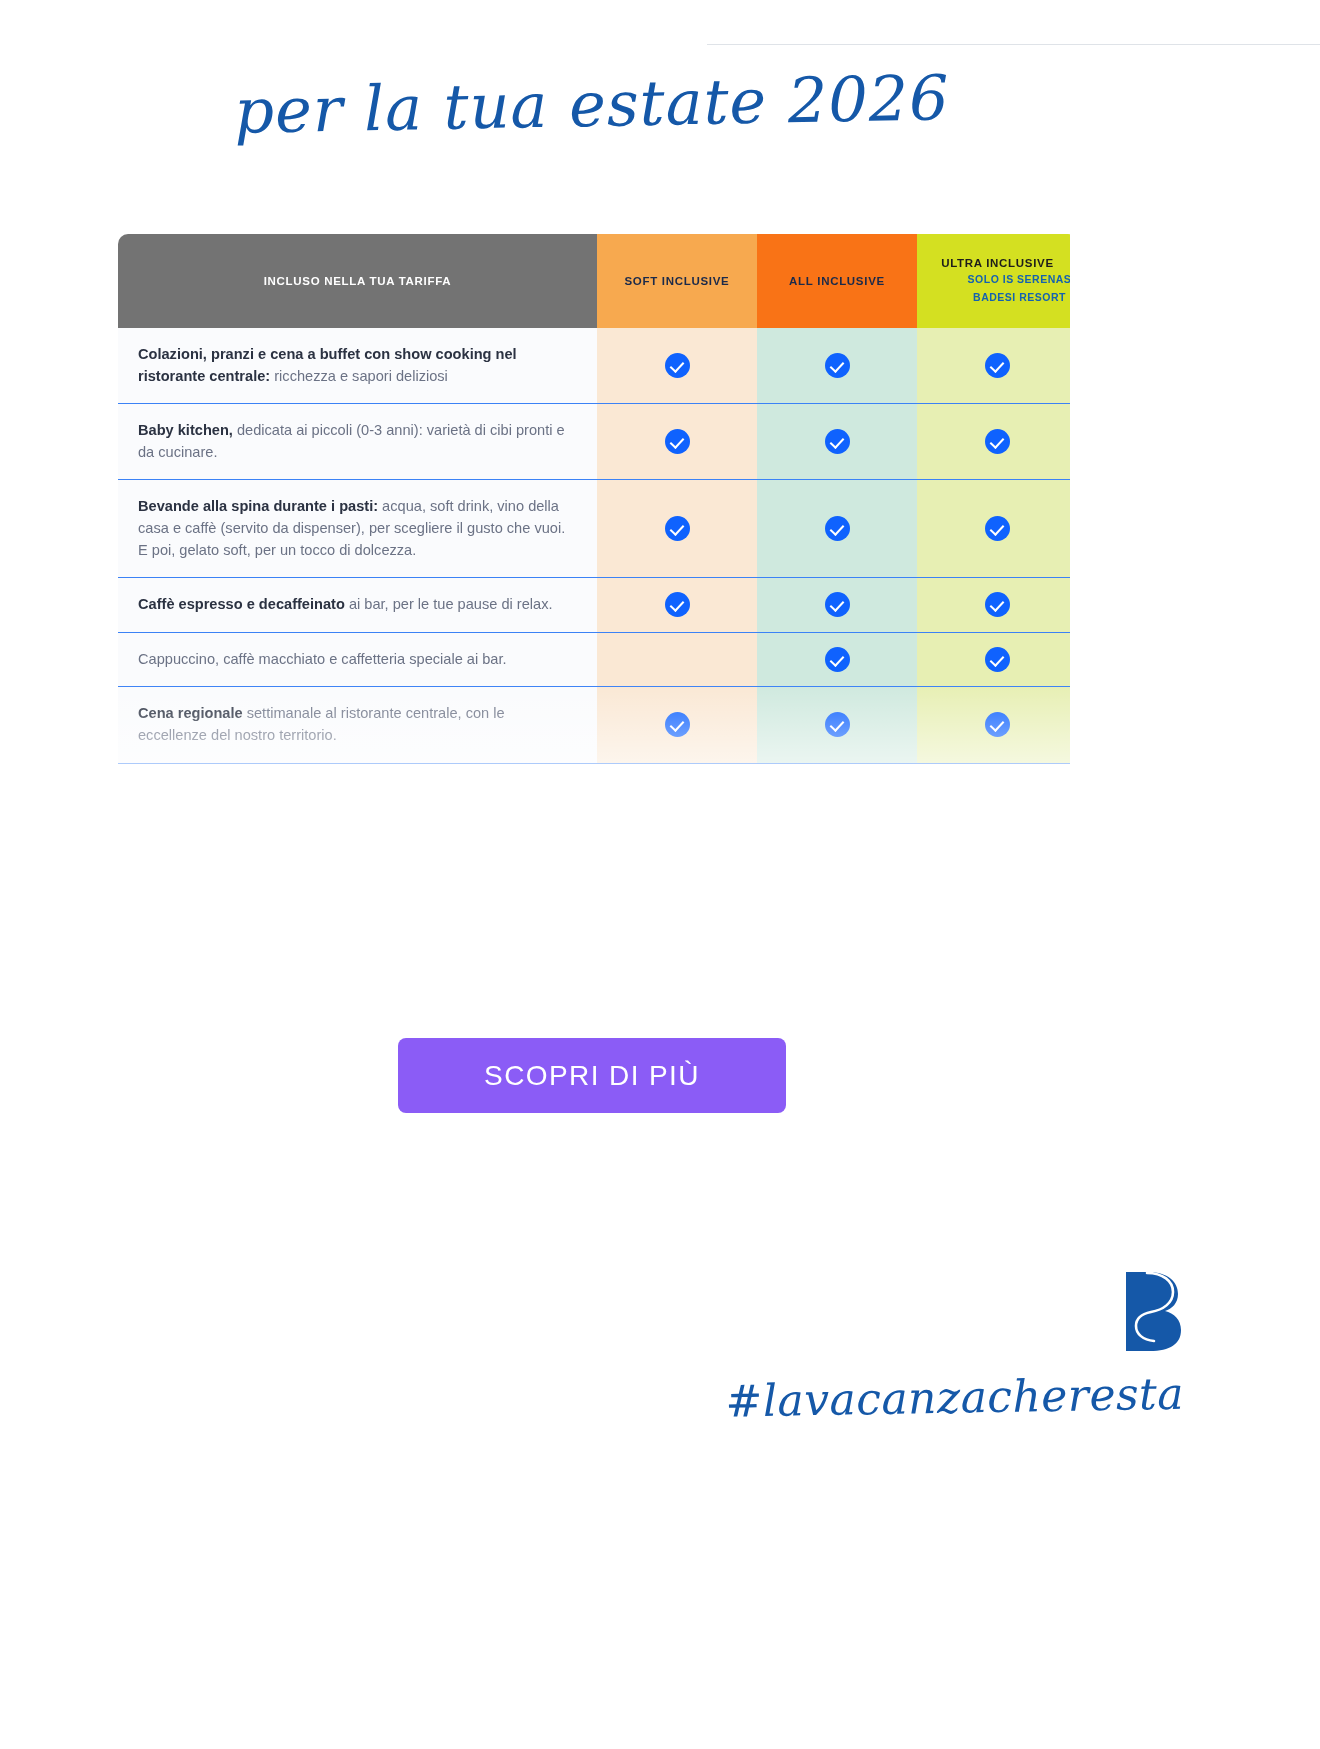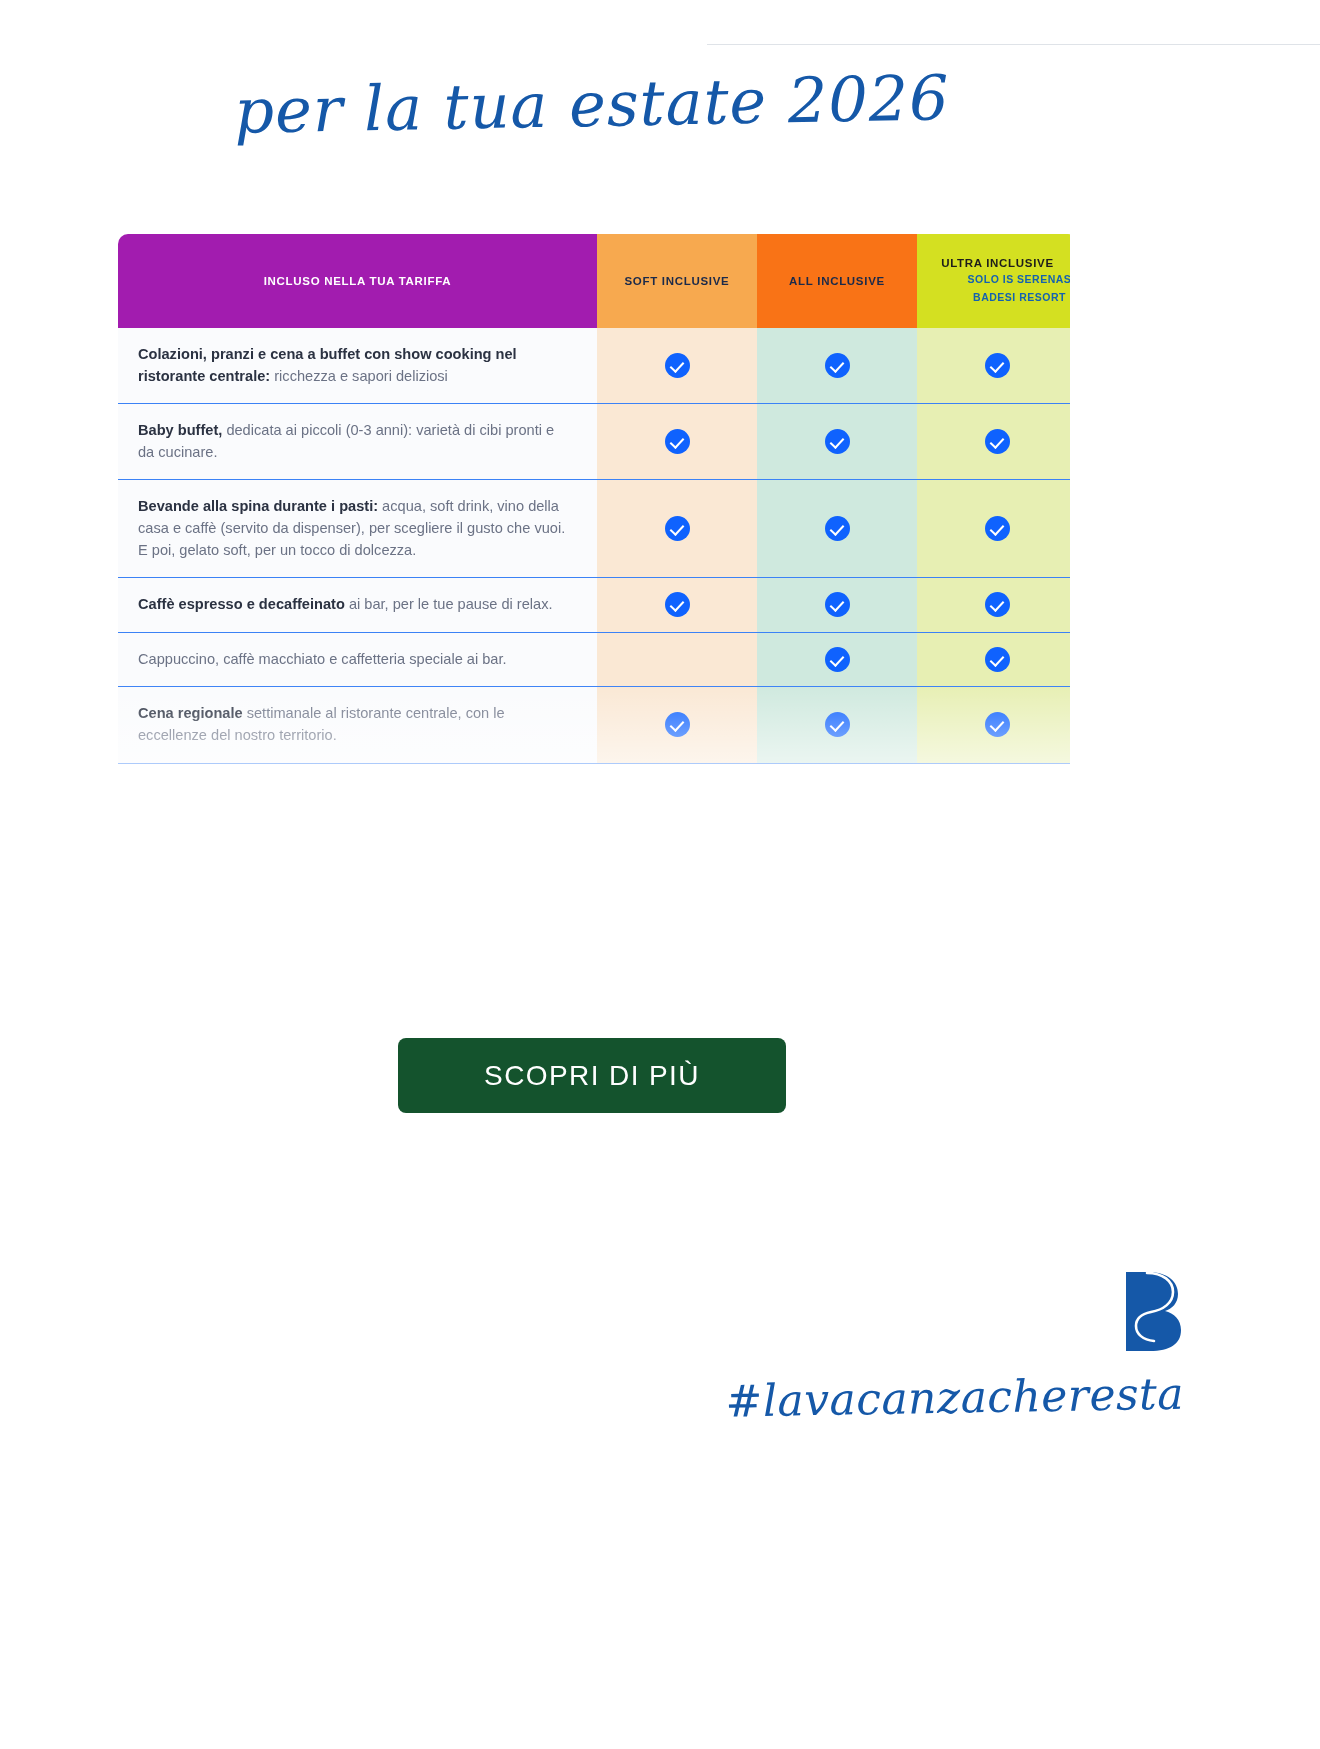--- a/index.html
+++ b/index.html
@@ -84,21 +84,21 @@
   .ctable thead th {
     height: 92px;
     vertical-align: middle;
     text-align: center;
     font-size: 11.5px;
     font-weight: bold;
     letter-spacing: 0.7px;
     margin-top: 20px;
   }
   th.col-feature {
-    background: #a21caf;
+    background: #737373;
     color: #ffffff;
     border-top-left-radius: 10px;
     width: 477px;
   }
   th.col-soft {
     background: #f7a94f;
     color: #1b2a4a;
     width: 158px;
   }
   th.col-all {
@@ -168,21 +168,21 @@
     transform: rotate(43deg);
   }
 
   
   .cta-button {
     position: absolute;
     top: 1038px;
     left: 398px;
     width: 388px;
     height: 75px;
-    background: #14532d;
+    background: #8b5cf6;
     color: #ffffff;
     border: none;
     border-radius: 8px;
     font-family: "Liberation Sans", sans-serif;
     font-size: 28px;
     letter-spacing: 1.4px;
     font-weight: 400;
     cursor: pointer;
   }
 
@@ -232,21 +232,21 @@
       </tr>
     </thead>
     <tbody id="table-body">
         <tr>
           <td class="cell-feature"><b>Colazioni, pranzi e cena a buffet con show cooking nel ristorante centrale:</b> ricchezza e sapori deliziosi</td>
           <td class="cell-mark tint-soft"><span class="check"></span></td>
           <td class="cell-mark tint-all"><span class="check"></span></td>
           <td class="cell-mark tint-ultra"><span class="check"></span></td>
         </tr>
         <tr>
-          <td class="cell-feature"><b>Baby buffet,</b> dedicata ai piccoli (0-3 anni): varietà di cibi pronti e da cucinare.</td>
+          <td class="cell-feature"><b>Baby kitchen,</b> dedicata ai piccoli (0-3 anni): varietà di cibi pronti e da cucinare.</td>
           <td class="cell-mark tint-soft"><span class="check"></span></td>
           <td class="cell-mark tint-all"><span class="check"></span></td>
           <td class="cell-mark tint-ultra"><span class="check"></span></td>
         </tr>
         <tr>
           <td class="cell-feature"><b>Bevande alla spina durante i pasti:</b> acqua, soft drink, vino della casa e caffè (servito da dispenser), per scegliere il gusto che vuoi. E poi, gelato soft, per un tocco di dolcezza.</td>
           <td class="cell-mark tint-soft"><span class="check"></span></td>
           <td class="cell-mark tint-all"><span class="check"></span></td>
           <td class="cell-mark tint-ultra"><span class="check"></span></td>
         </tr>

